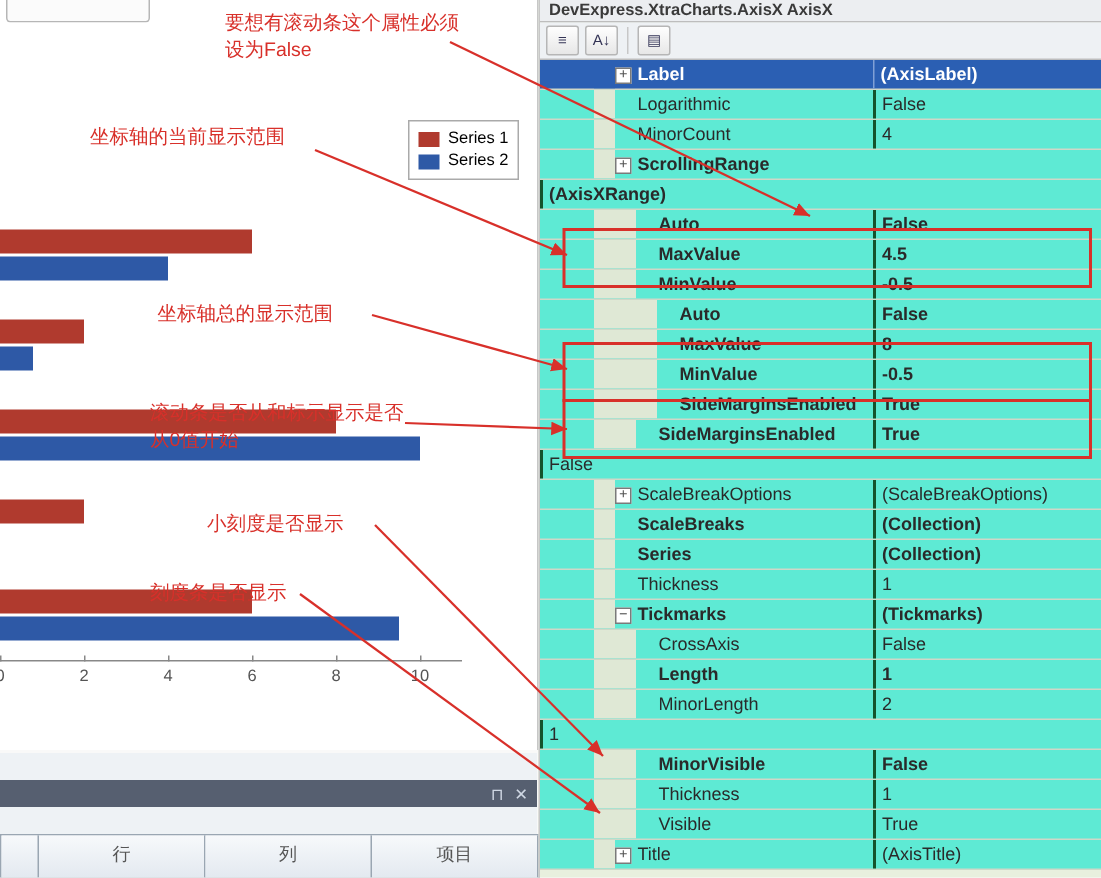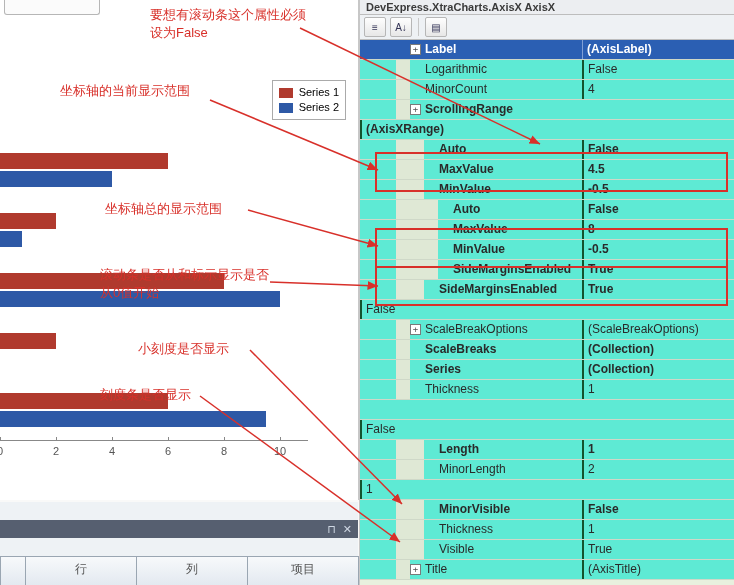--- a/index.html
+++ b/index.html
@@ -409,22 +409,25 @@
         </div>
         <div class="prow bold">
           <div class="pname"><span class="gutter" style="width: 14px;"></span><span style="display: inline-block; width: 15px;"></span><span class="pname-text">Series</span></div>
           <div class="pval">(Collection)</div>
         </div>
         <div class="prow">
           <div class="pname"><span class="gutter" style="width: 14px;"></span><span style="display: inline-block; width: 15px;"></span><span class="pname-text">Thickness</span></div>
           <div class="pval">1</div>
         </div>
         <div class="prow bold">
-        </div>
-        <div class="prow">
+          <div class="pname"><span class="gutter" style="width: 14px;"></span><span class="toggle">−</span><span class="pname-text">Tickmarks</span></div>
+          <div class="pval">(Tickmarks)</div>
+        </div>
+        <div class="prow">
+          <div class="pname"><span class="gutter" style="width: 28px;"></span><span style="display: inline-block; width: 15px;"></span><span class="pname-text">CrossAxis</span></div>
           <div class="pval">False</div>
         </div>
         <div class="prow bold">
           <div class="pname"><span class="gutter" style="width: 28px;"></span><span style="display: inline-block; width: 15px;"></span><span class="pname-text">Length</span></div>
           <div class="pval">1</div>
         </div>
         <div class="prow">
           <div class="pname"><span class="gutter" style="width: 28px;"></span><span style="display: inline-block; width: 15px;"></span><span class="pname-text">MinorLength</span></div>
           <div class="pval">2</div>
         </div>

